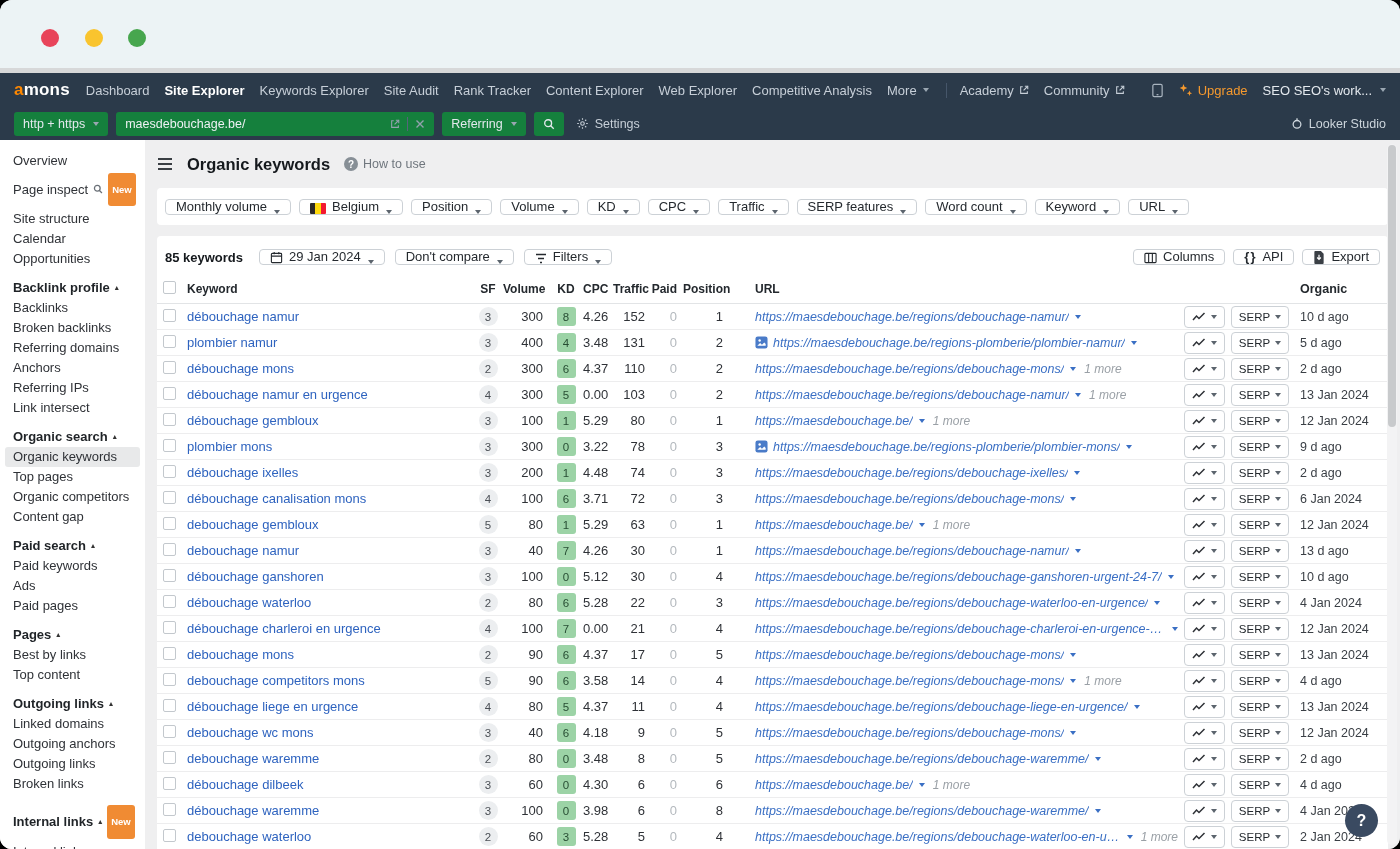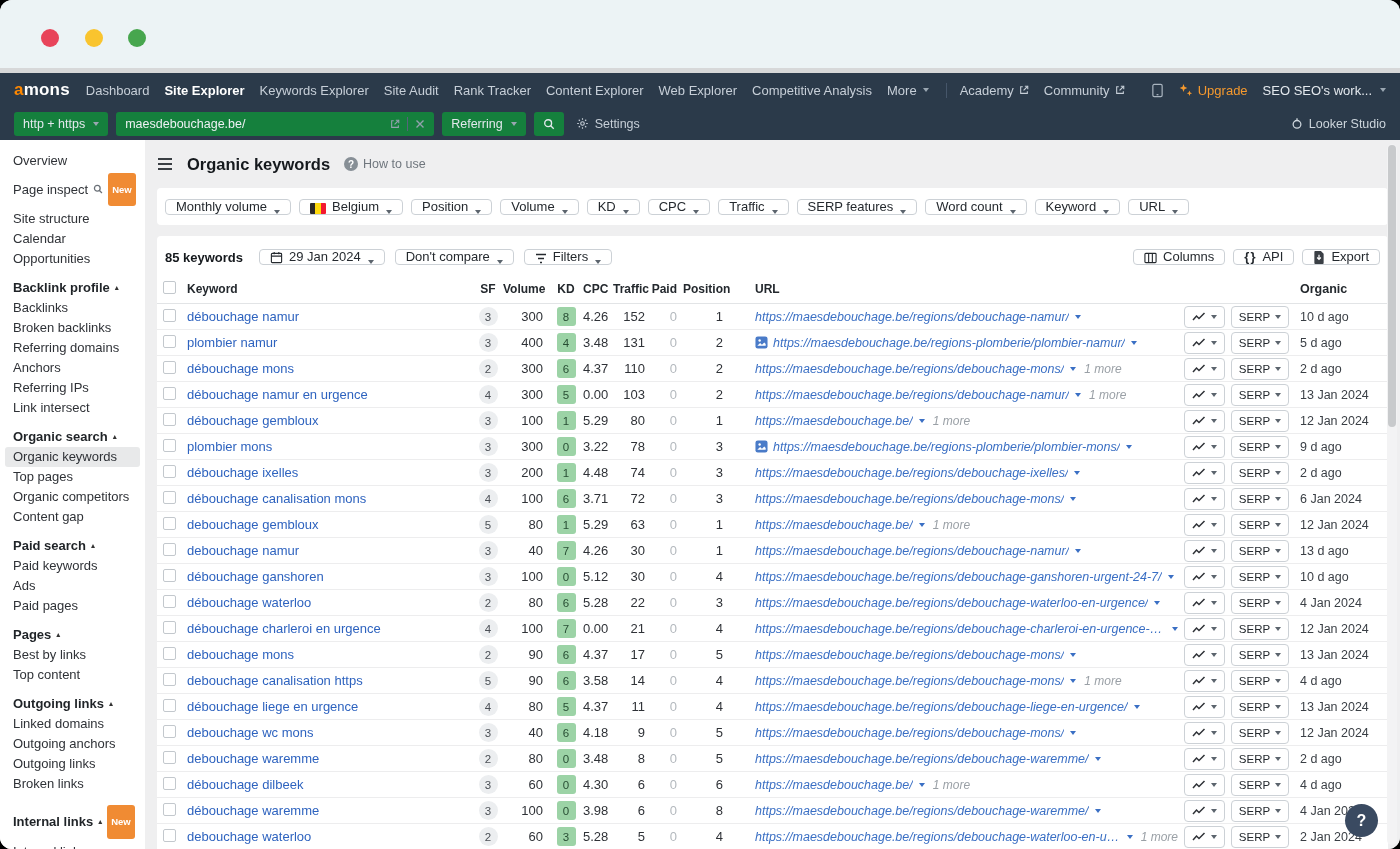--- a/index.html
+++ b/index.html
@@ -844,21 +844,21 @@
                   <span class="caret"></span>
                 </button></span>
               <span class="cell-c"><button class="mini-btn">
                   <span>SERP</span>
                   <span class="caret"></span>
                 </button></span>
               <span class="updated">13 Jan 2024</span>
             </div>
             <div class="tgrid trow">
               <span><span class="checkbox"></span></span>
-              <span class="kw"><a href="#">debouchage canalisation https</a></span>
+              <span class="kw"><a href="#">debouchage competitors mons</a></span>
               <span class="cell-c"><span class="sf-badge">5</span></span>
               <span class="cell-r">90</span>
               <span class="cell-c"><span class="kd-badge">6</span></span>
               <span class="cell-r">3.58</span>
               <span class="cell-r">14</span>
               <span class="cell-r paid">0</span>
               <span class="cell-r">4</span>
               <span class="urlcell">
                 <a href="#">https://maesdebouchage.be/regions/debouchage-mons/</a>
                 <span class="caret blue"></span>

